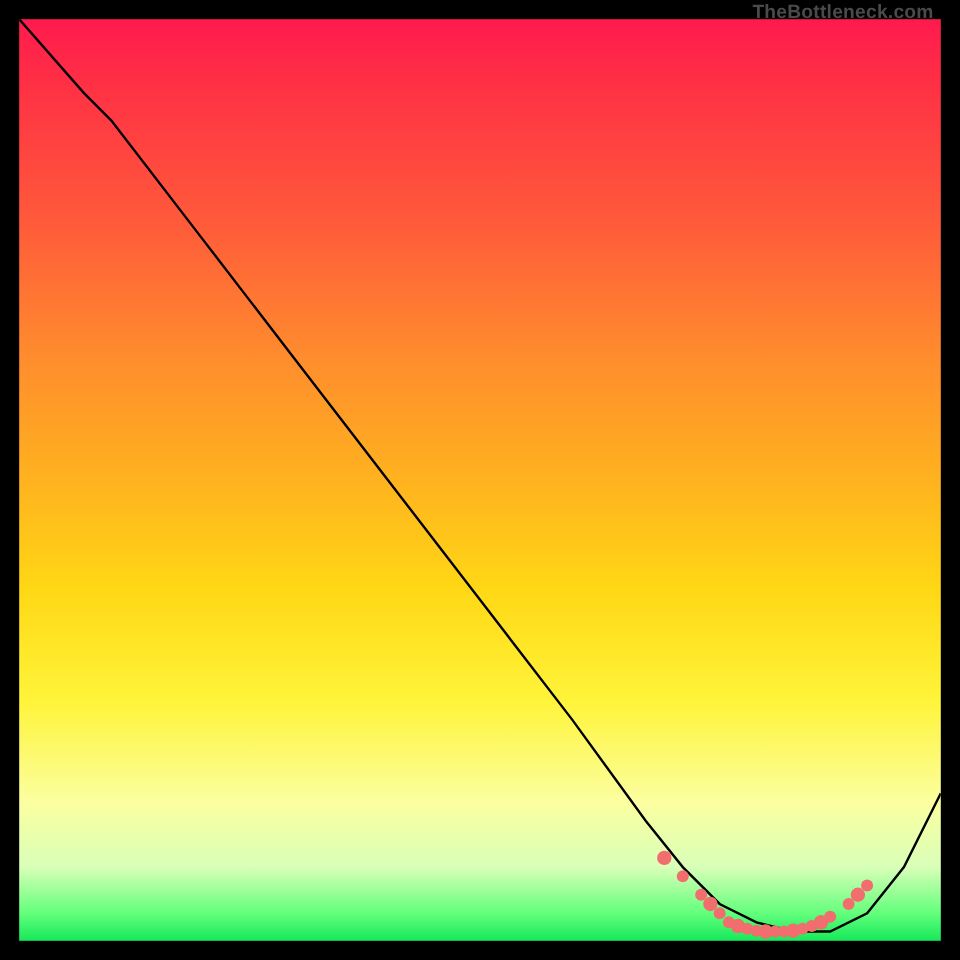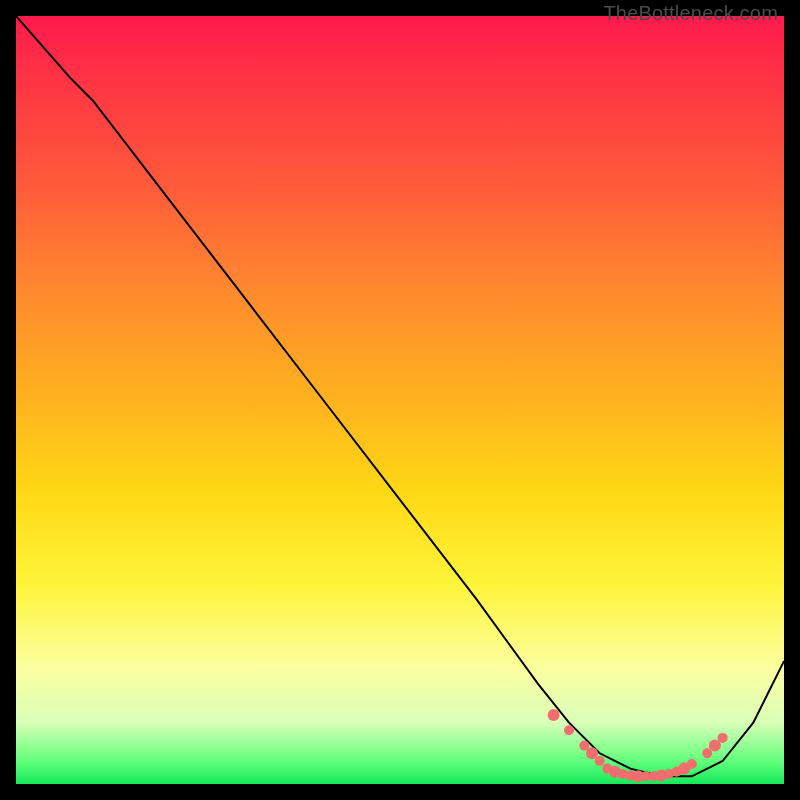--- a/index.html
+++ b/index.html
@@ -47,22 +47,22 @@
     position: absolute;
     inset: 0;
     width: 100%;
     height: 100%;
   }
   .watermark {
     position: absolute;
     top: 2px;
     right: 22px;
     color: #4a4a4a;
-    font-size: 20px;
-    font-weight: 400;
+    font-size: 16px;
+    font-weight: 700;
     letter-spacing: 0.2px;
     user-select: none;
   }
 </style>
 </head>
 <body>
 
 <div class="stage">
 
   <div class="plot-area">

